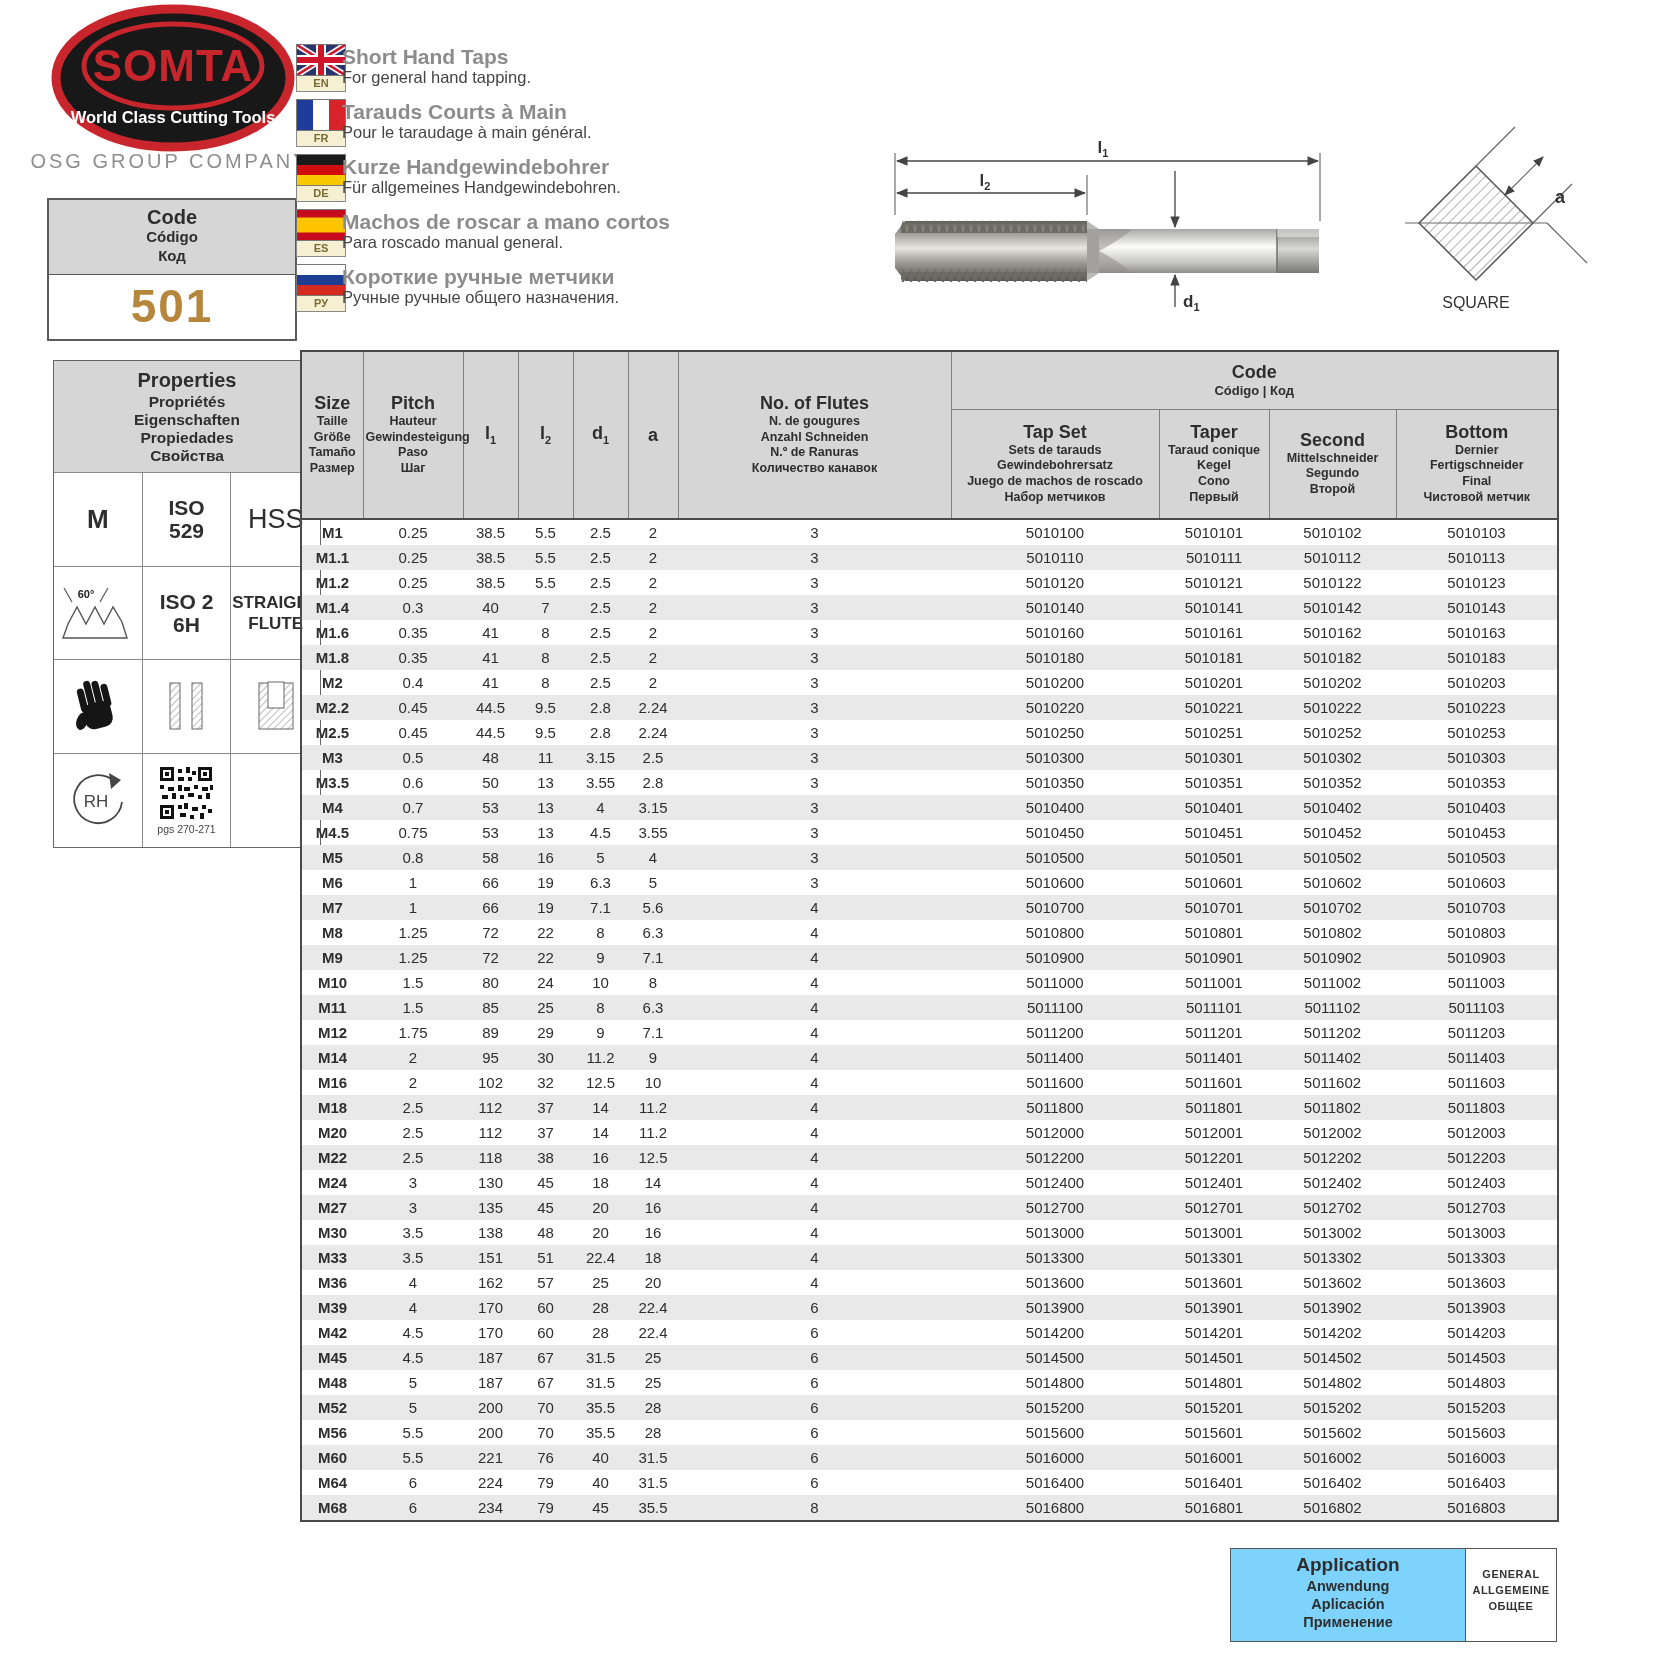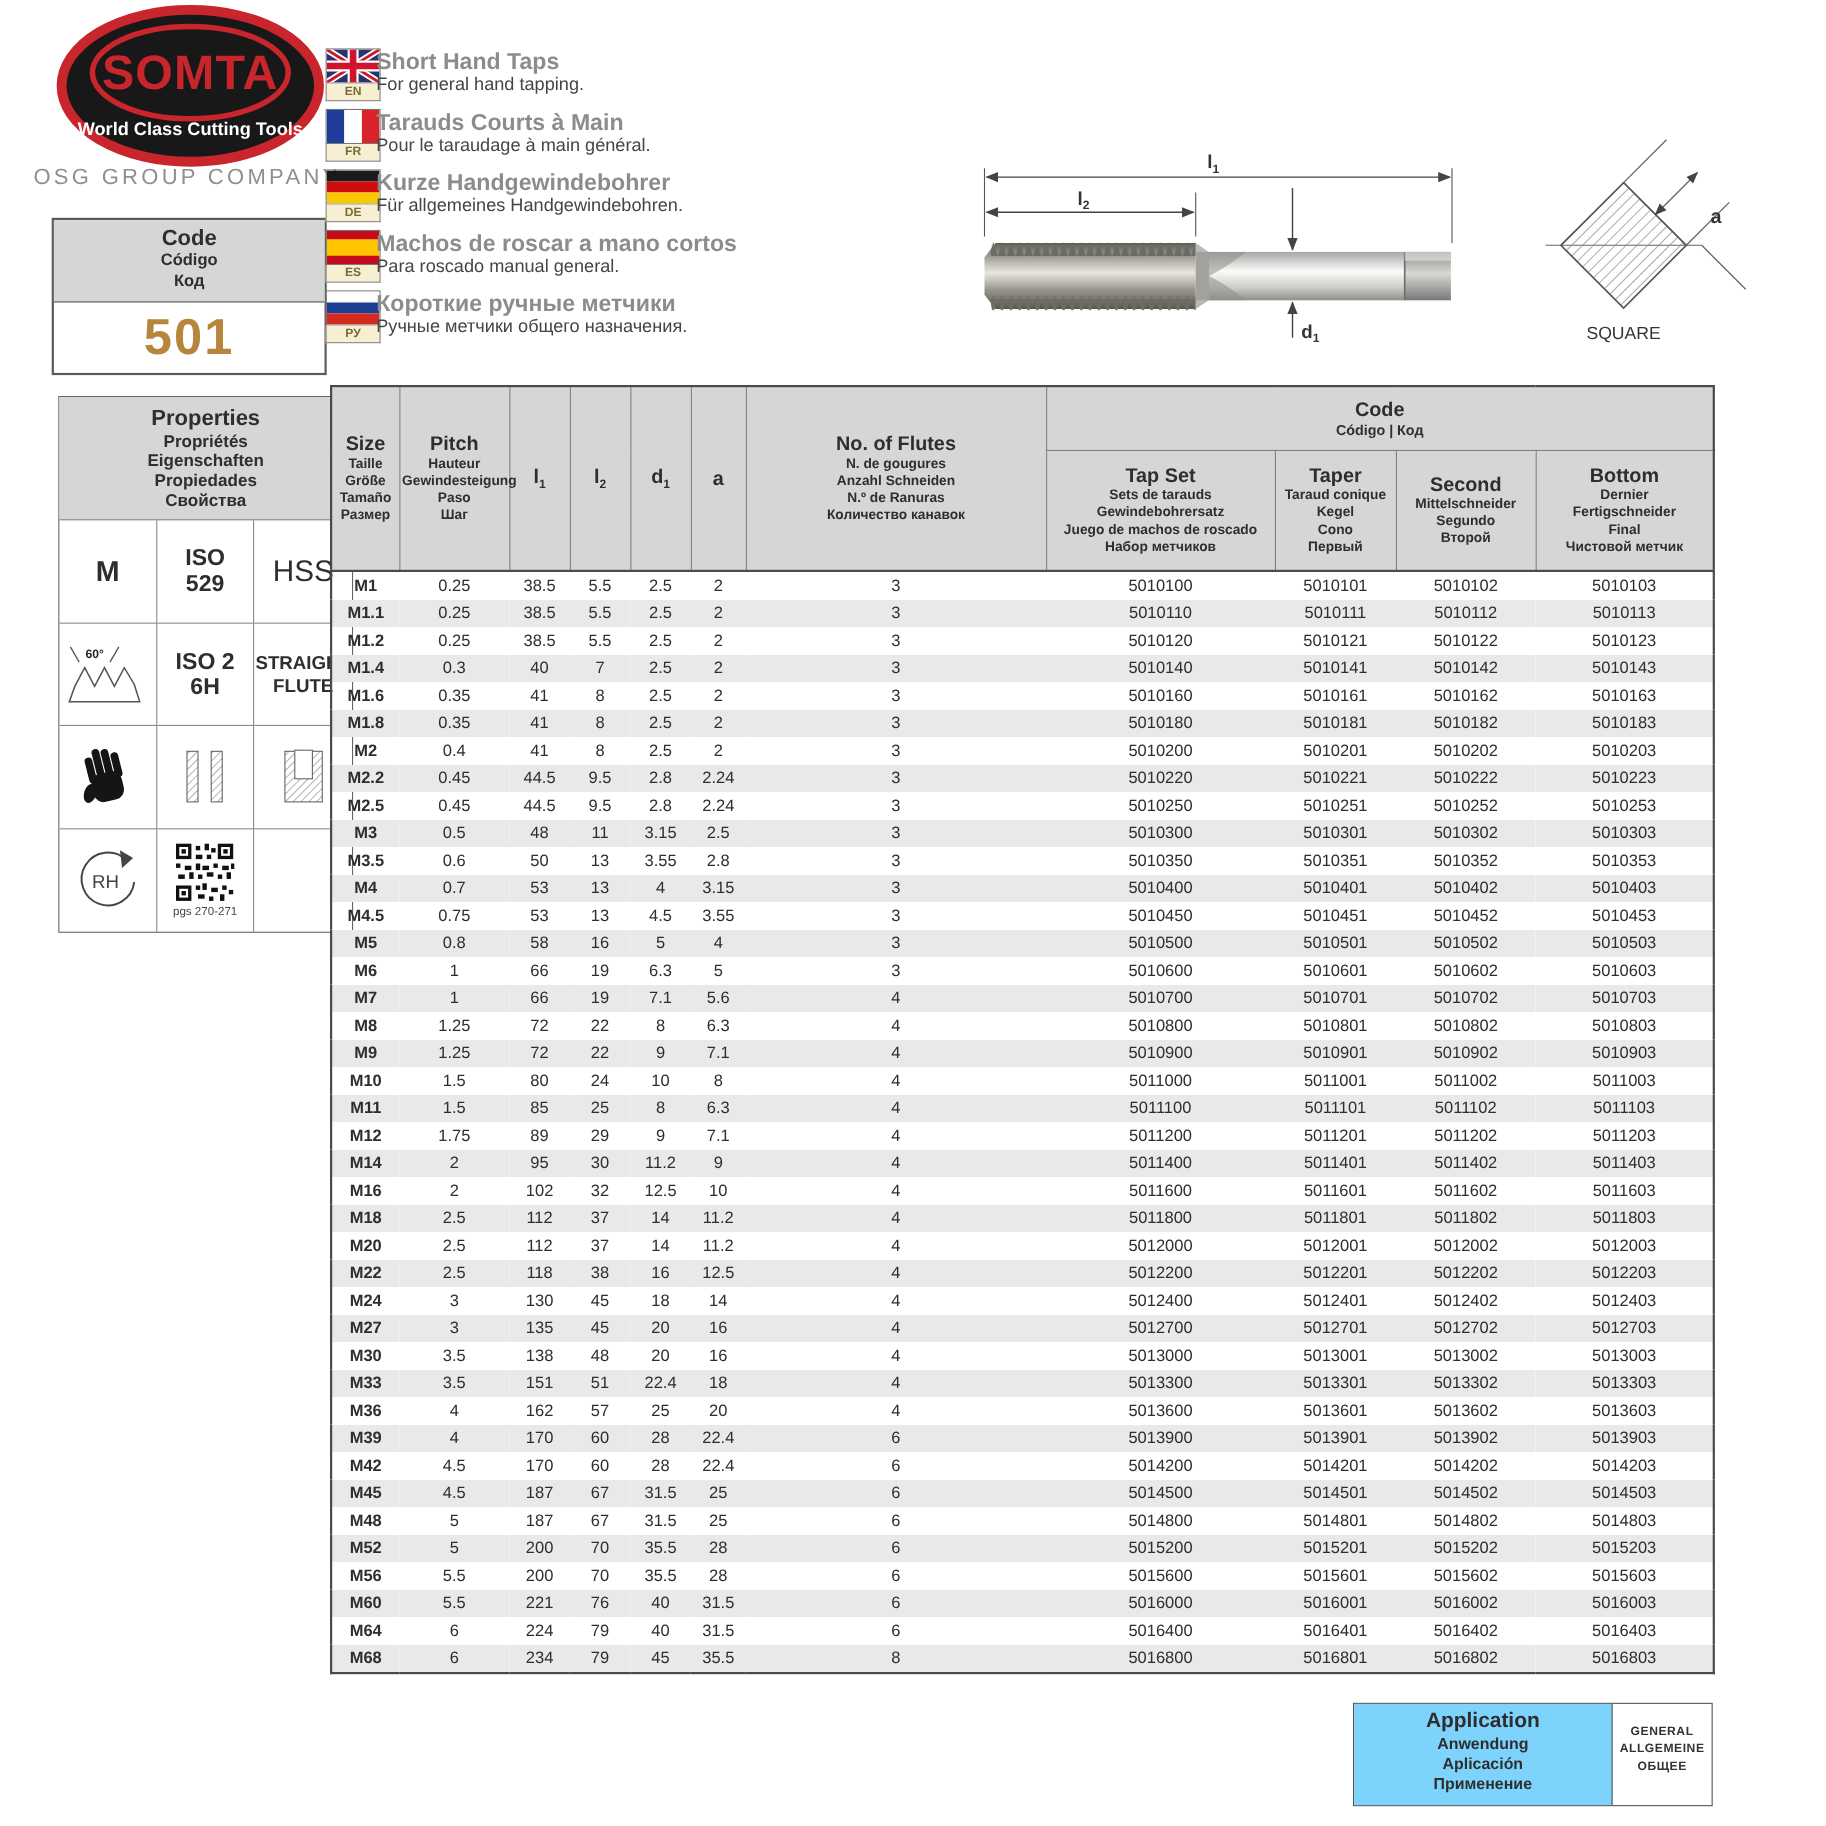--- a/index.html
+++ b/index.html
@@ -162,21 +162,21 @@
       <div class="lang-flag-col">
         <svg class="lang-flag" width="48" height="30" viewBox="0 0 48 30">
           <rect width="48" height="10" fill="#ffffff"></rect>
             <rect y="10" width="48" height="10" fill="#1c3f94"></rect>
             <rect y="20" width="48" height="10" fill="#d52b1e"></rect>
         </svg>
         <div class="lang-tag">РУ</div>
       </div>
       <div>
         <div class="lang-title">Короткие ручные метчики</div>
-        <div class="lang-sub">Ручные метчики общего назначения.</div>
+        <div class="lang-sub">Ручные ручные общего назначения.</div>
       </div>
     </div>
   </div>
 
   <svg id="drawing" width="750" height="215" viewBox="0 0 750 215">
     <defs>
       <linearGradient id="gthread" x1="0" y1="0" x2="0" y2="1">
         <stop offset="0" stop-color="#5f5f58"></stop>
           <stop offset="0.45" stop-color="#e8e6df"></stop>
         <stop offset="0.7" stop-color="#9a9890"></stop>

